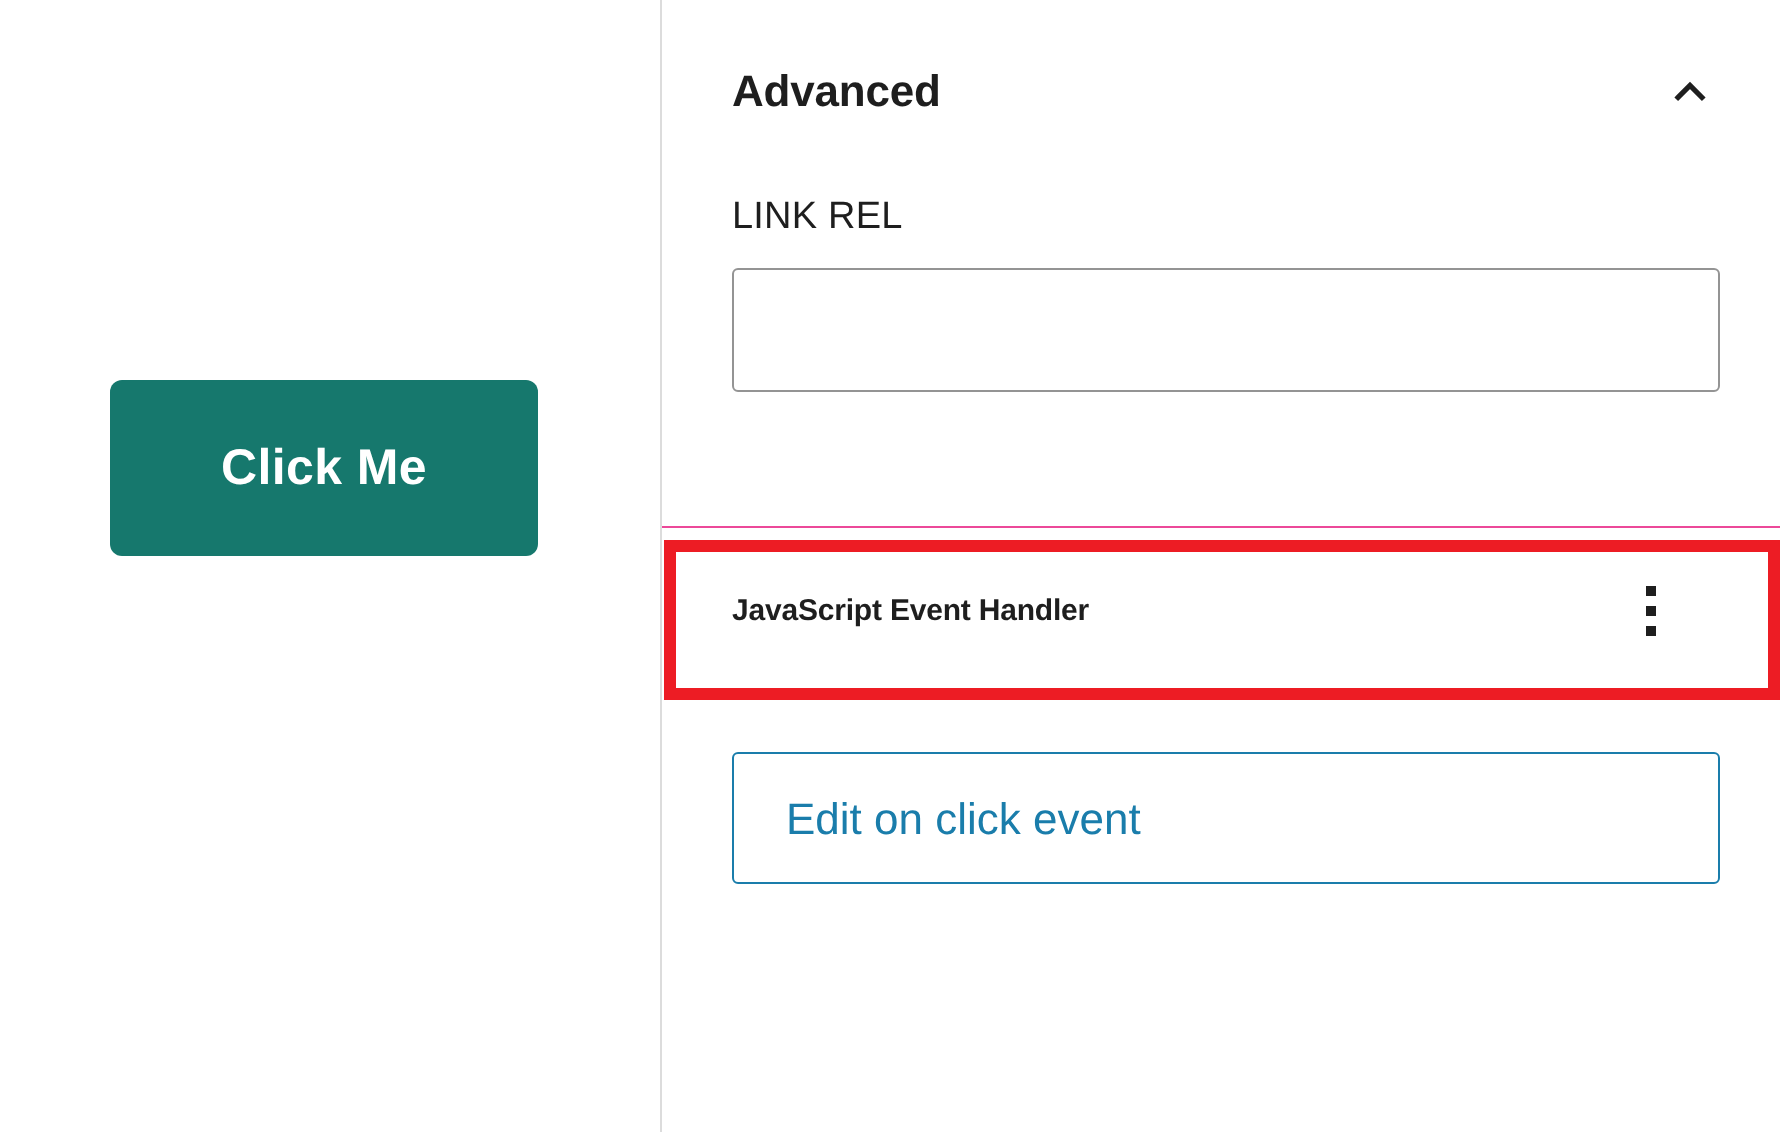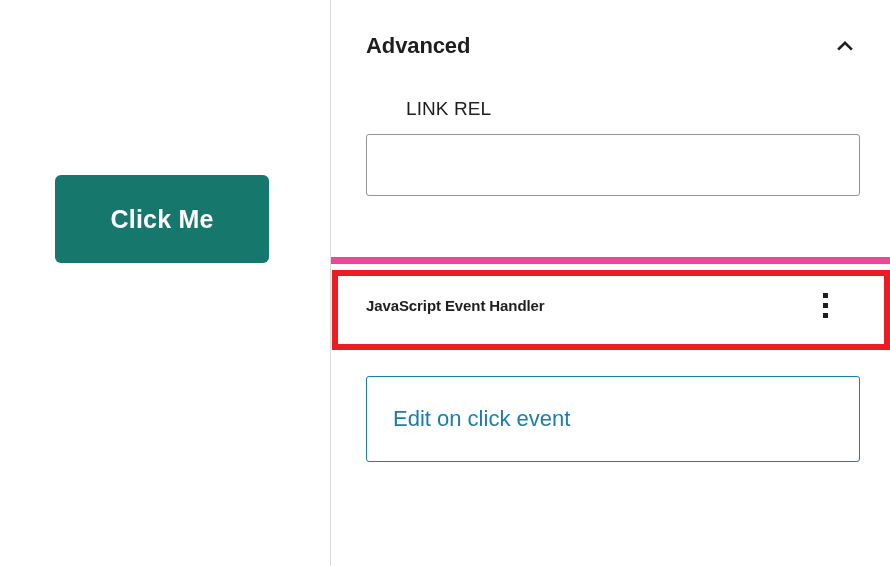--- a/index.html
+++ b/index.html
@@ -27,21 +27,21 @@
     width: 331px;
     height: 566px;
     background: #ffffff;
     border-right: 1px solid #dcdcdc;
     flex: 0 0 331px;
   }
 
   .click-me-btn {
     position: absolute;
     left: 55px;
-    top: 175px;
+    top: 190px;
     width: 214px;
     height: 88px;
     background: #16786d;
     color: #ffffff;
     border: none;
     border-radius: 6px;
     font-family: "Liberation Sans", sans-serif;
     font-size: 25px;
     font-weight: bold;
     letter-spacing: 0.2px;
@@ -59,21 +59,21 @@
     background: #ffffff;
     flex: 0 0 559px;
     display: flex;
     flex-direction: column;
   }
 
   
   .panel-advanced {
     position: relative;
     padding: 0 30px 0 35px;
-    border-bottom: 7px solid #ec4899;
+    border-bottom: 1px solid #ec4899;
     height: 264px;
     flex: 0 0 264px;
   }
 
   .panel-header {
     display: flex;
     align-items: center;
     justify-content: space-between;
     height: 92px;
     cursor: pointer;
@@ -96,21 +96,20 @@
   }
   .chevron-up svg { display: block; }
 
   .field-label {
     font-size: 19px;
     color: #1e1e1e;
     letter-spacing: 0.1px;
     margin-top: 6px;
     margin-bottom: 14px;
     display: block;
-    margin-left: 40px;
   }
 
   .text-input {
     width: 100%;
     height: 62px;
     border: 1.6px solid #949494;
     border-radius: 3px;
     background: #ffffff;
     font-family: "Liberation Sans", sans-serif;
     font-size: 19px;
@@ -162,21 +161,21 @@
     font-size: 21px;
     line-height: 1.42;
     color: #1e1e1e;
     width: 468px;
     margin-top: 6px;
   }
 
   .edit-btn {
     display: block;
     width: 100%;
-    height: 86px;
+    height: 66px;
     margin-top: 30px;
     background: #ffffff;
     border: 1.6px solid #1a7dab;
     border-radius: 3px;
     color: #1a7dab;
     font-family: "Liberation Sans", sans-serif;
     font-size: 22px;
     text-align: left;
     padding: 0 26px;
     cursor: pointer;

